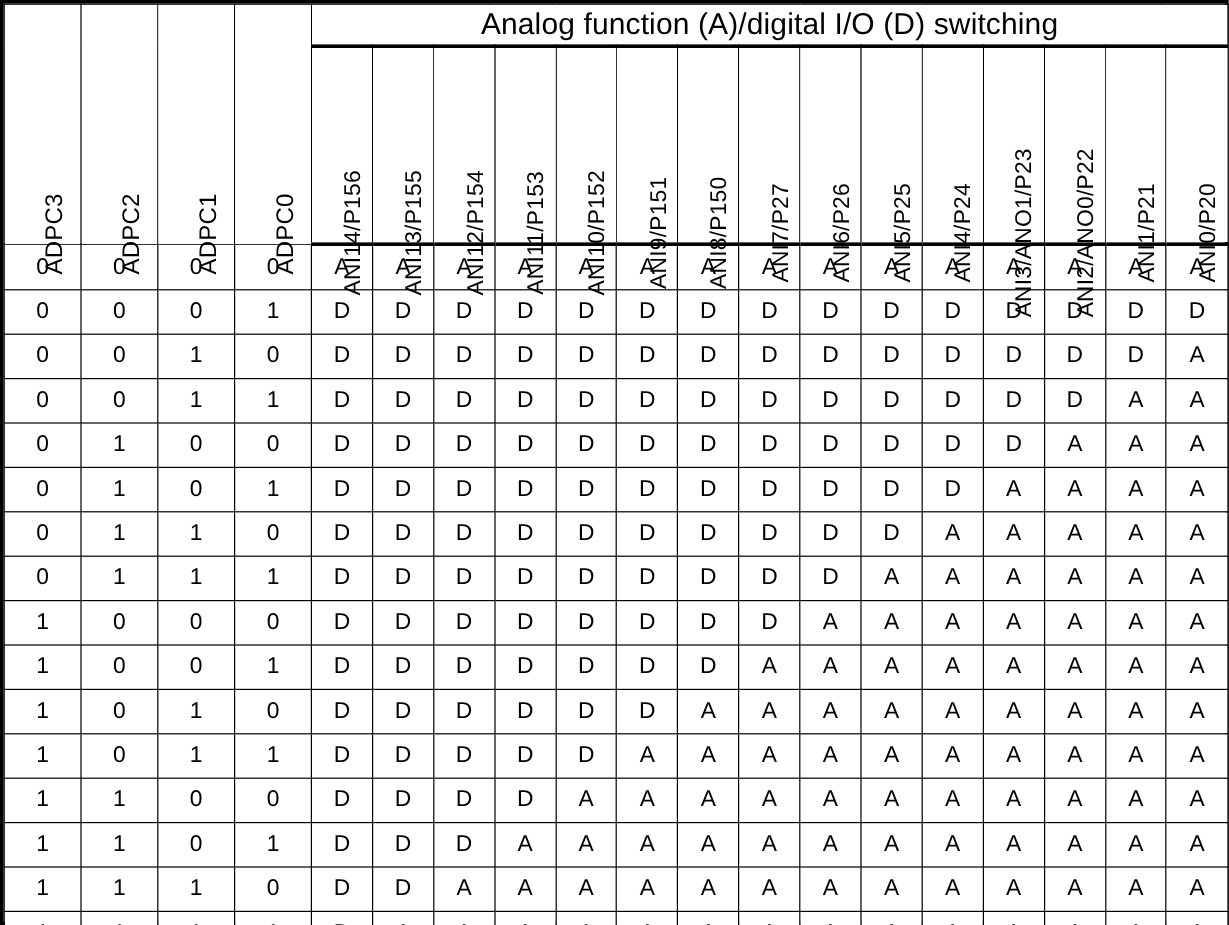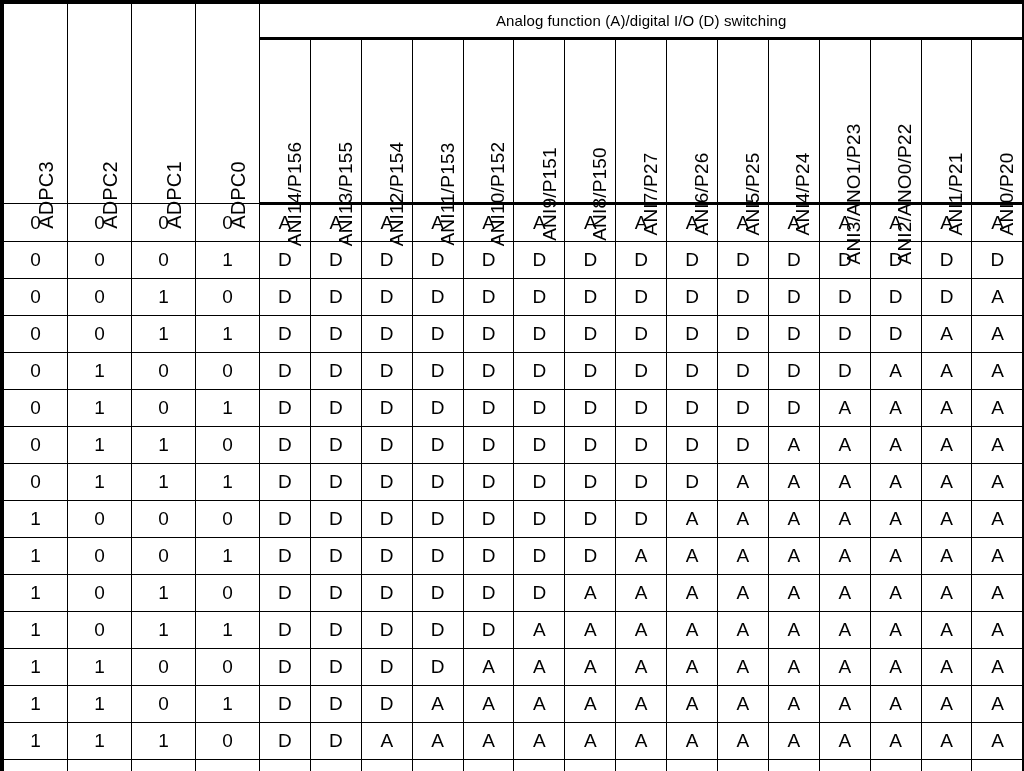--- a/index.html
+++ b/index.html
@@ -46,21 +46,21 @@
   tr.header-rot th {
     border-bottom: 3px solid #000;
   }
   td.adpc-head {
     border-bottom: 3px solid #000;
   }
 
   
   th.group-title {
     height: 33px;
-    font-size: 15px;
+    font-size: 25px;
     letter-spacing: 0.1px;
     border-bottom: 1px solid #000;
     white-space: nowrap;
   }
 
   
   .adpc-head, .ani-head {
     height: 162px;
     position: relative;
   }

